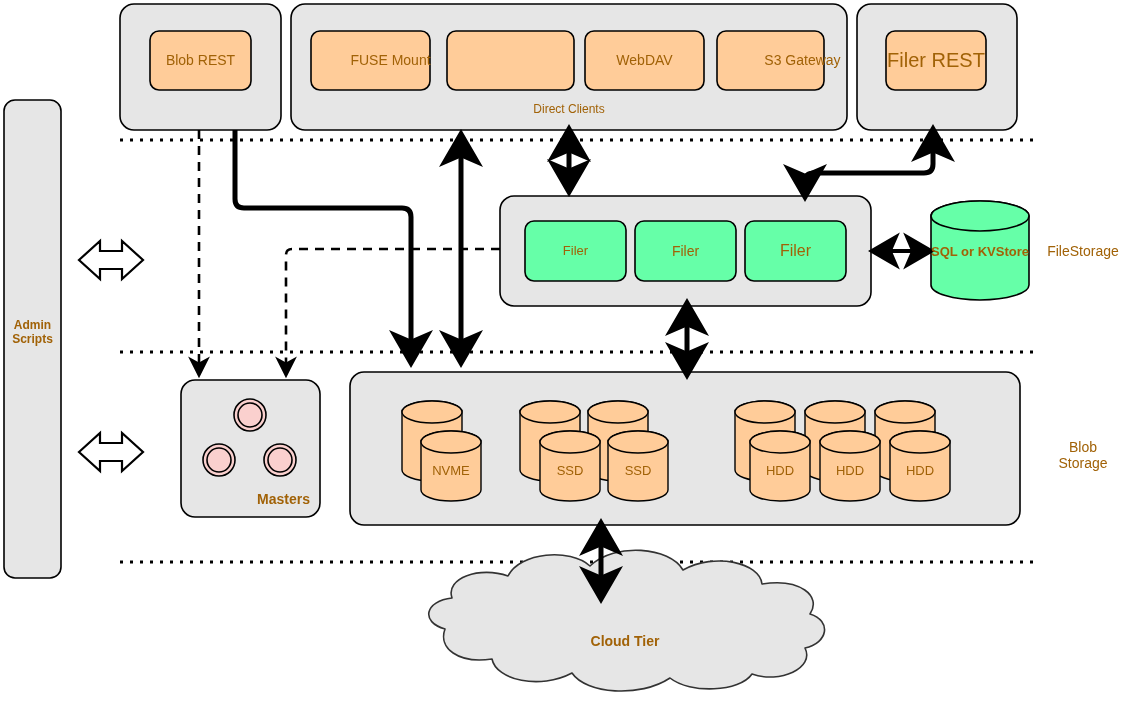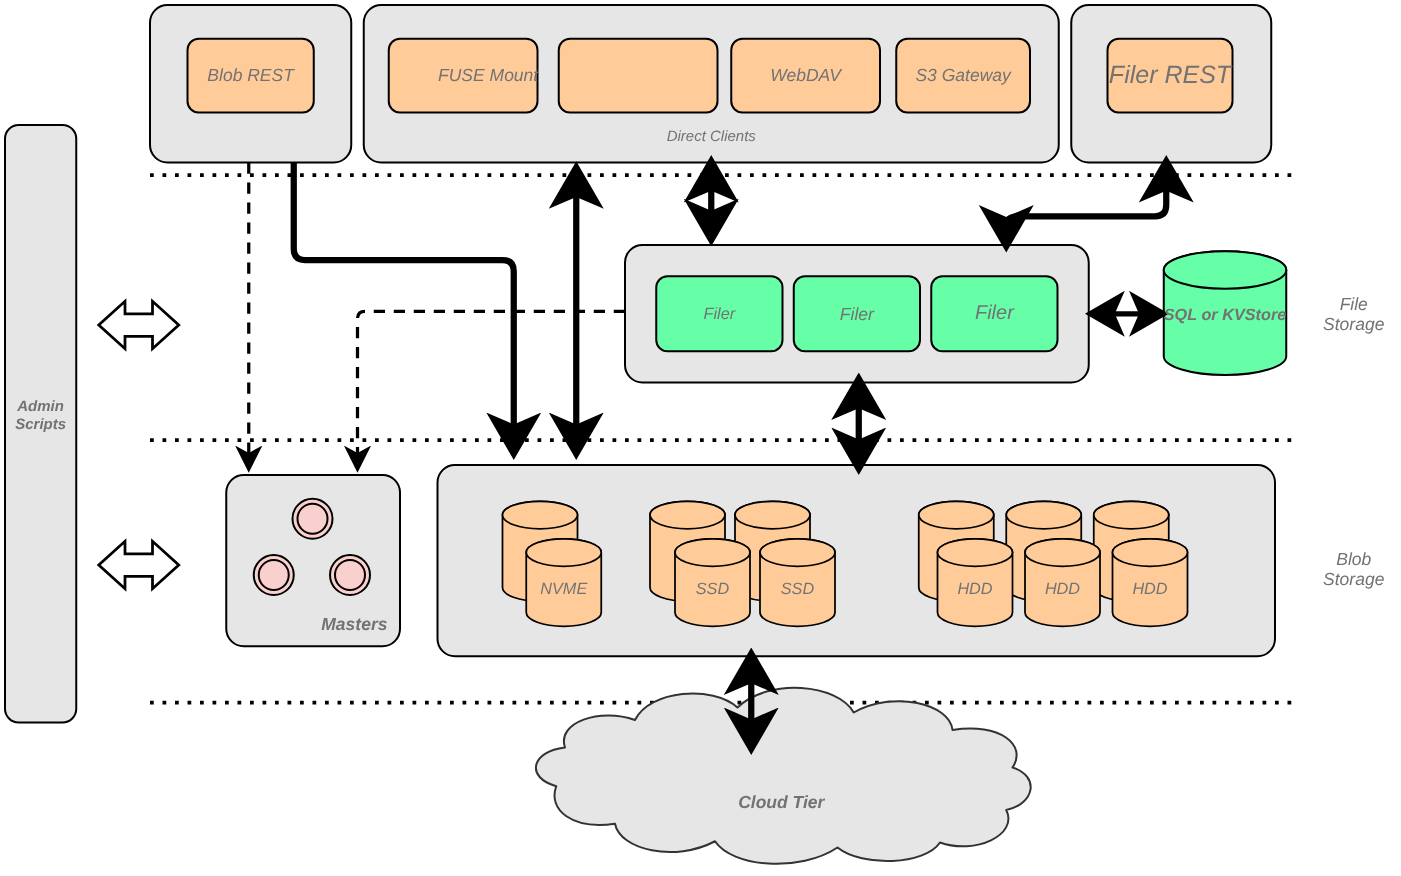--- a/index.html
+++ b/index.html
@@ -1,21 +1,21 @@
 <!DOCTYPE html>
 <html><head>
 <meta charset="utf-8">
 <style>
   html,body{margin:0;padding:0;background:#ffffff;}
   body{width:1121px;height:701px;position:relative;overflow:hidden;
        font-family:"Liberation Sans","DejaVu Sans",sans-serif;}
   #stage{position:absolute;left:0;top:0;width:1121px;height:701px;}
   #stage svg{position:absolute;left:0;top:0;}
   .lbl{position:absolute;display:flex;align-items:center;justify-content:center;
-       line-height:1.15;color:#737373;pointer-events:none;font-style:italic;}
+       line-height:1.15;color:#a16207;pointer-events:none;}
   .bold{font-weight:bold;}
 </style>
 </head>
 <body>
 
 <div id="stage">
 
   <svg width="1121" height="701" viewBox="0 0 1121 701">
     <defs>
       <marker id="arrEnd" markerWidth="10" markerHeight="10" refX="5.2" refY="5" orient="auto" markerUnits="strokeWidth">
@@ -171,33 +171,33 @@
     <path d="M199 130 L199 372" fill="none" stroke="#000" stroke-width="2.6" stroke-dasharray="9 7" marker-end="url(#arrEndThin)"></path>
 
     <path d="M500 249 L292 249 Q286 249 286 255 L286 372" fill="none" stroke="#000" stroke-width="2.6" stroke-dasharray="9 7" marker-end="url(#arrEndThin)"></path>
   </svg>
 
   <div class="lbl bold" style="left:4px;top:313px;width:57px;height:40px;font-size:12px;flex-direction:column;">
     <span>Admin</span>
     <span>Scripts</span>
   </div>
 
-  <div class="lbl" style="left:1045px;top:230px;width:76px;height:42px;font-size:14px;flex-direction:column;">
+  <div class="lbl" style="left:1045px;top:230px;width:76px;height:42px;font-size:14px;">
     <span>File</span>
     <span>Storage</span>
   </div>
   <div class="lbl" style="left:1045px;top:434px;width:76px;height:42px;font-size:14px;flex-direction:column;">
     <span>Blob</span>
     <span>Storage</span>
   </div>
 
   <div class="lbl" style="left:150px;top:31px;width:101px;height:59px;font-size:14px;">Blob REST</div>
   <div class="lbl" style="left:311px;top:31px;width:119px;height:59px;font-size:14px;margin-left:20px;">FUSE Mount</div>
   <div class="lbl" style="left:585px;top:31px;width:119px;height:59px;font-size:14px;">WebDAV</div>
-  <div class="lbl" style="left:717px;top:31px;width:107px;height:59px;font-size:14px;">S3 Gateway</div>
+  <div class="lbl" style="left:717px;top:31px;width:107px;height:59px;font-size:14px;padding-left:32px;">S3 Gateway</div>
   <div class="lbl" style="left:886px;top:31px;width:100px;height:59px;font-size:20px;">Filer REST</div>
 
   <div class="lbl" style="left:489px;top:101px;width:160px;height:18px;font-size:12px;">Direct Clients</div>
 
   <div class="lbl" style="left:525px;top:221px;width:101px;height:60px;font-size:13px;">Filer</div>
   <div class="lbl" style="left:635px;top:221px;width:101px;height:60px;font-size:14px;">Filer</div>
   <div class="lbl" style="left:745px;top:221px;width:101px;height:60px;font-size:16px;">Filer</div>
 
   <div class="lbl bold" style="left:931px;top:231px;width:98px;height:42px;font-size:13px;flex-direction:row;">
     <span>SQL or KV</span>

